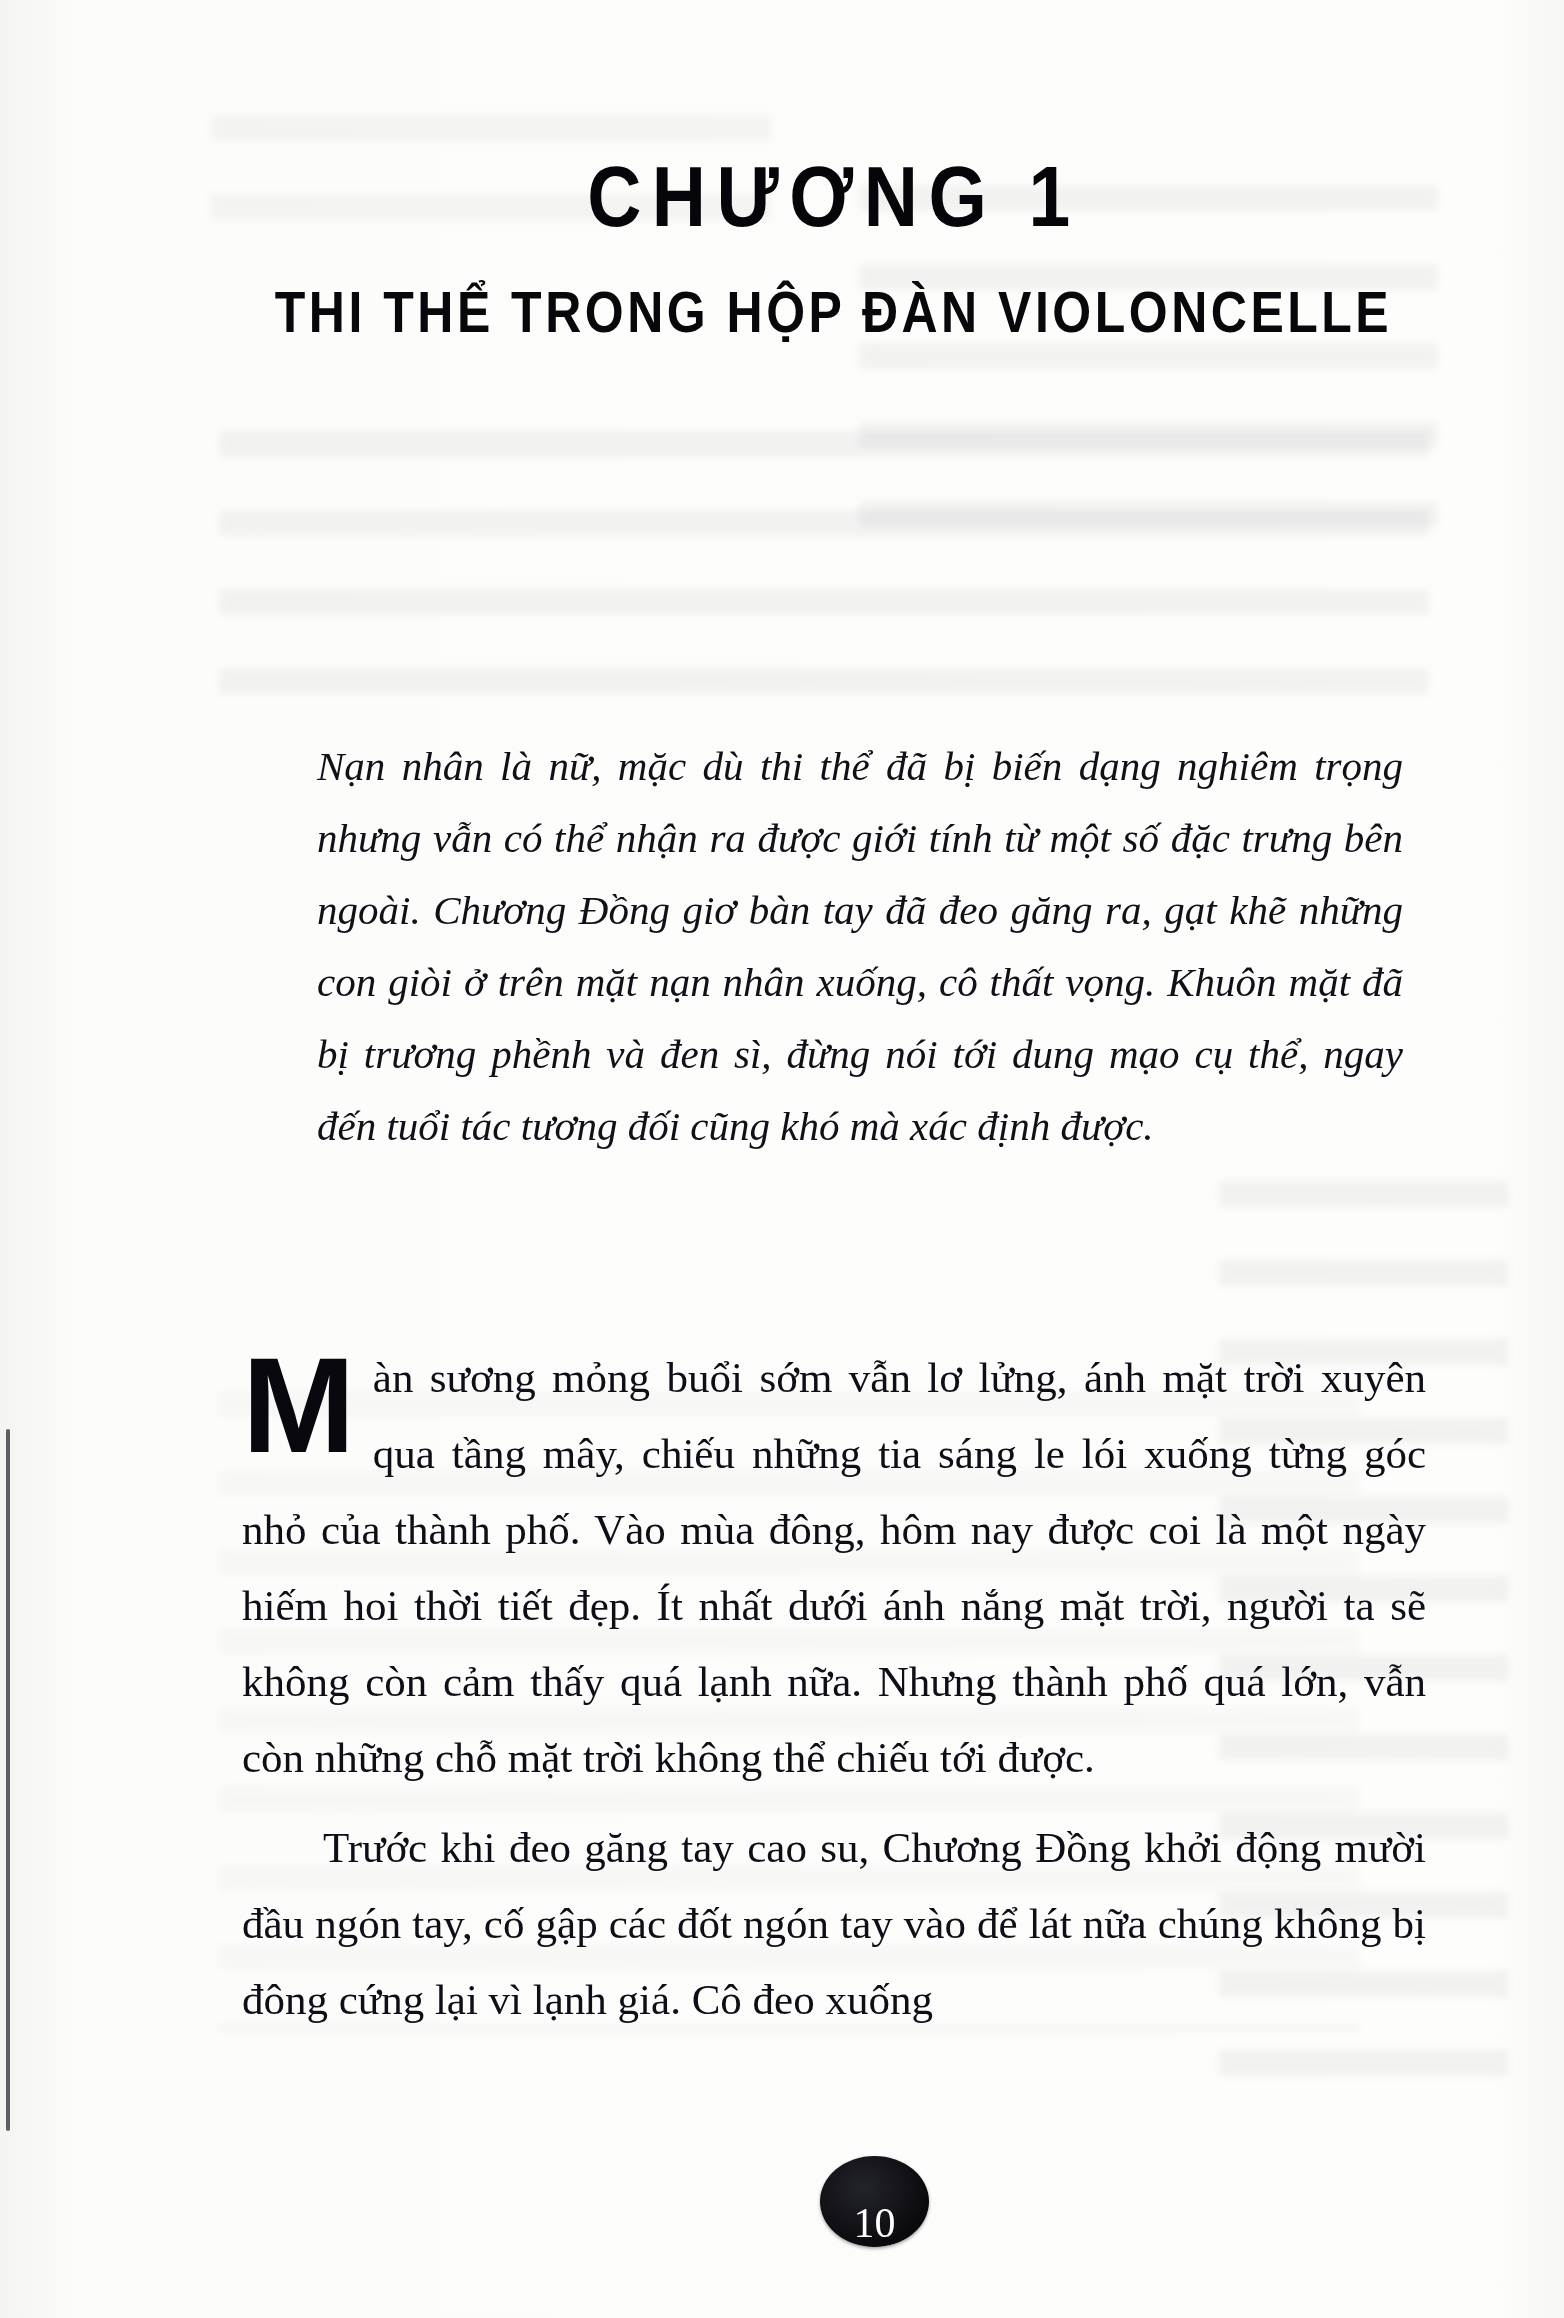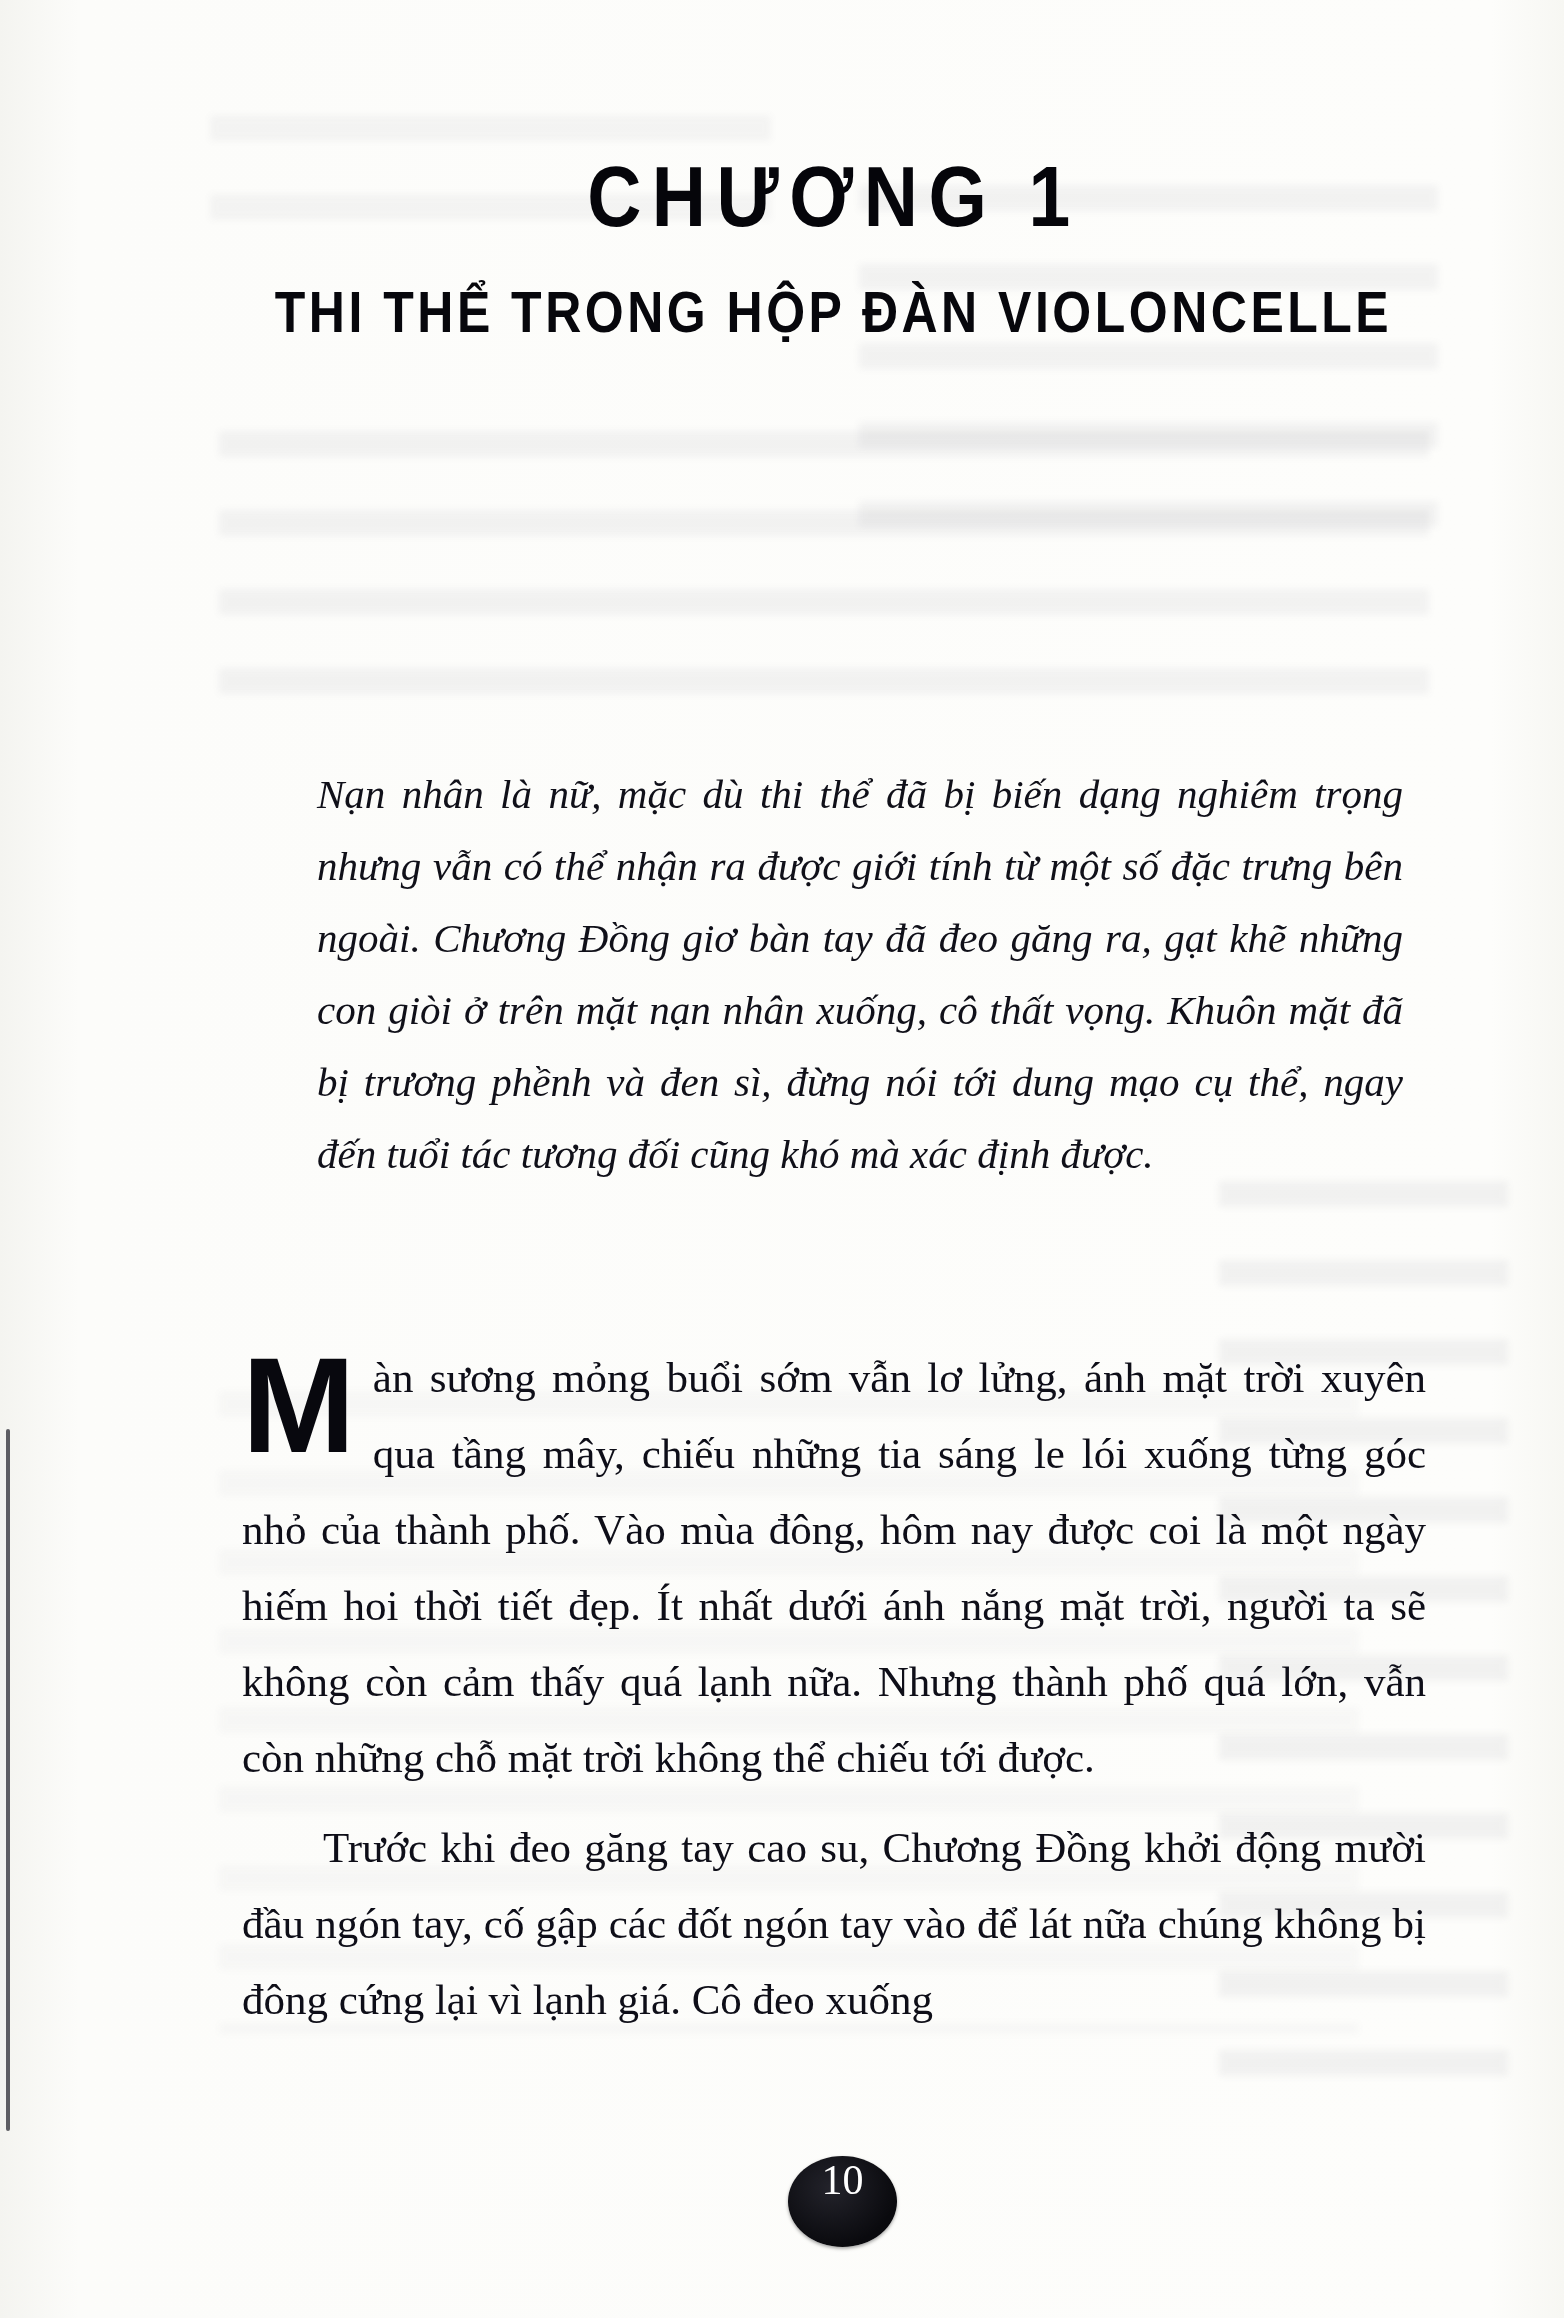--- a/index.html
+++ b/index.html
@@ -74,21 +74,21 @@
     font-weight: 700;
     font-size: 50px;
     letter-spacing: 3.5px;
     color: #07070c;
     transform: scaleY(1.15);
     transform-origin: top center;
   }
 
   .quote {
     position: absolute;
-    top: 758px;
+    top: 730px;
     left: 317px;
     width: 1086px;
     font-style: italic;
     font-size: 41px;
     line-height: 72px;
     text-align: justify;
     color: #101019;
   }
 
   .body-text {
@@ -110,27 +110,27 @@
     font-weight: 700;
     font-size: 136px;
     line-height: 116px;
     padding: 7px 17.5px 0 0;
     color: #08080e;
   }
 
   .page-number {
     position: absolute;
     top: 2156px;
-    left: 788px;
+    left: 820px;
     width: 109px;
     height: 91px;
     background: radial-gradient(ellipse at 40% 35%, #23232b 0%, #0a0a0e 70%);
     border-radius: 50%;
     display: flex;
-    align-items: flex-start;
+    align-items: flex-end;
     justify-content: center;
     box-shadow: 0 1.8px 3.5px rgba(0,0,0,0.35);
   }
   .page-number span {
     color: #ffffff;
     font-family: "Liberation Serif", serif;
     font-size: 42px;
     font-weight: 400;
   }
 </style>

